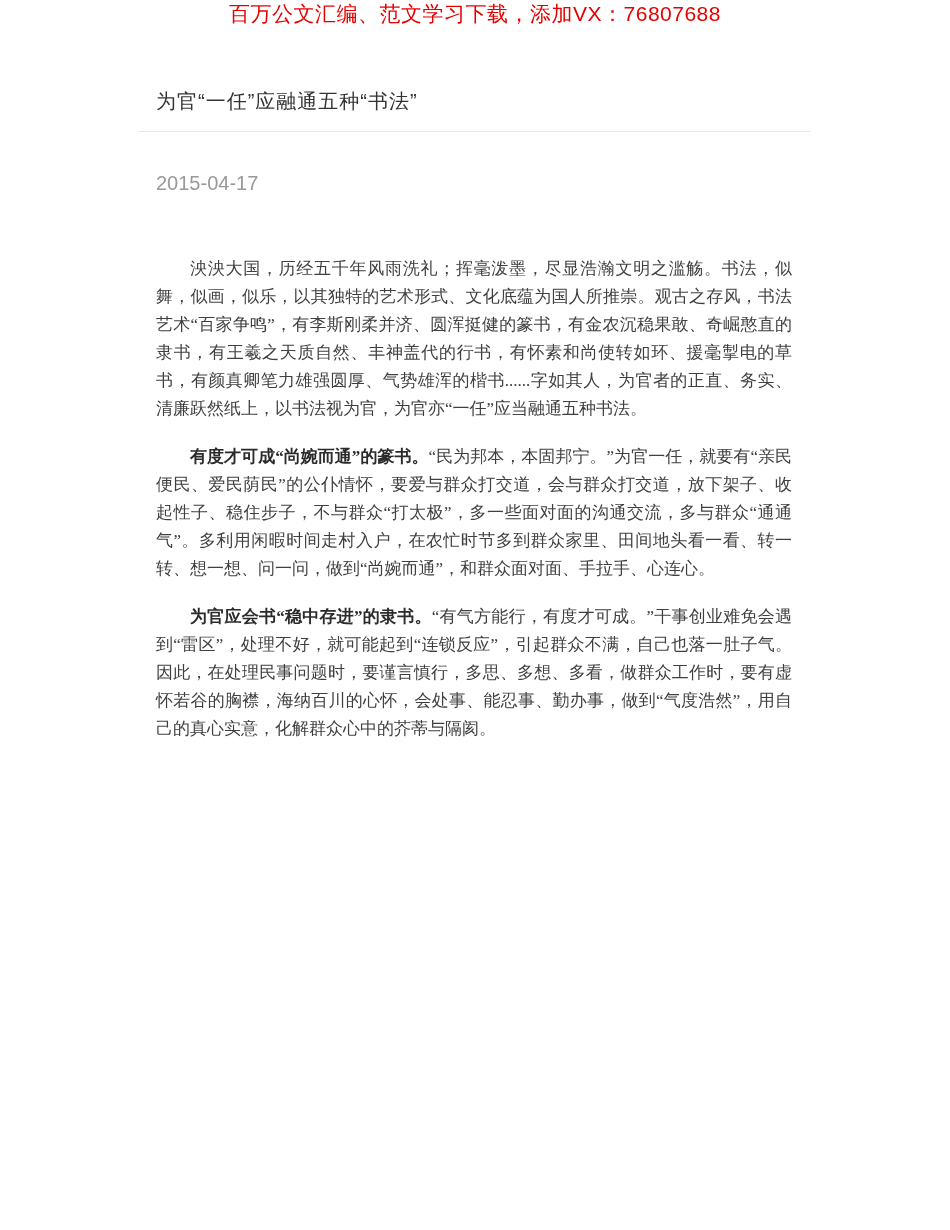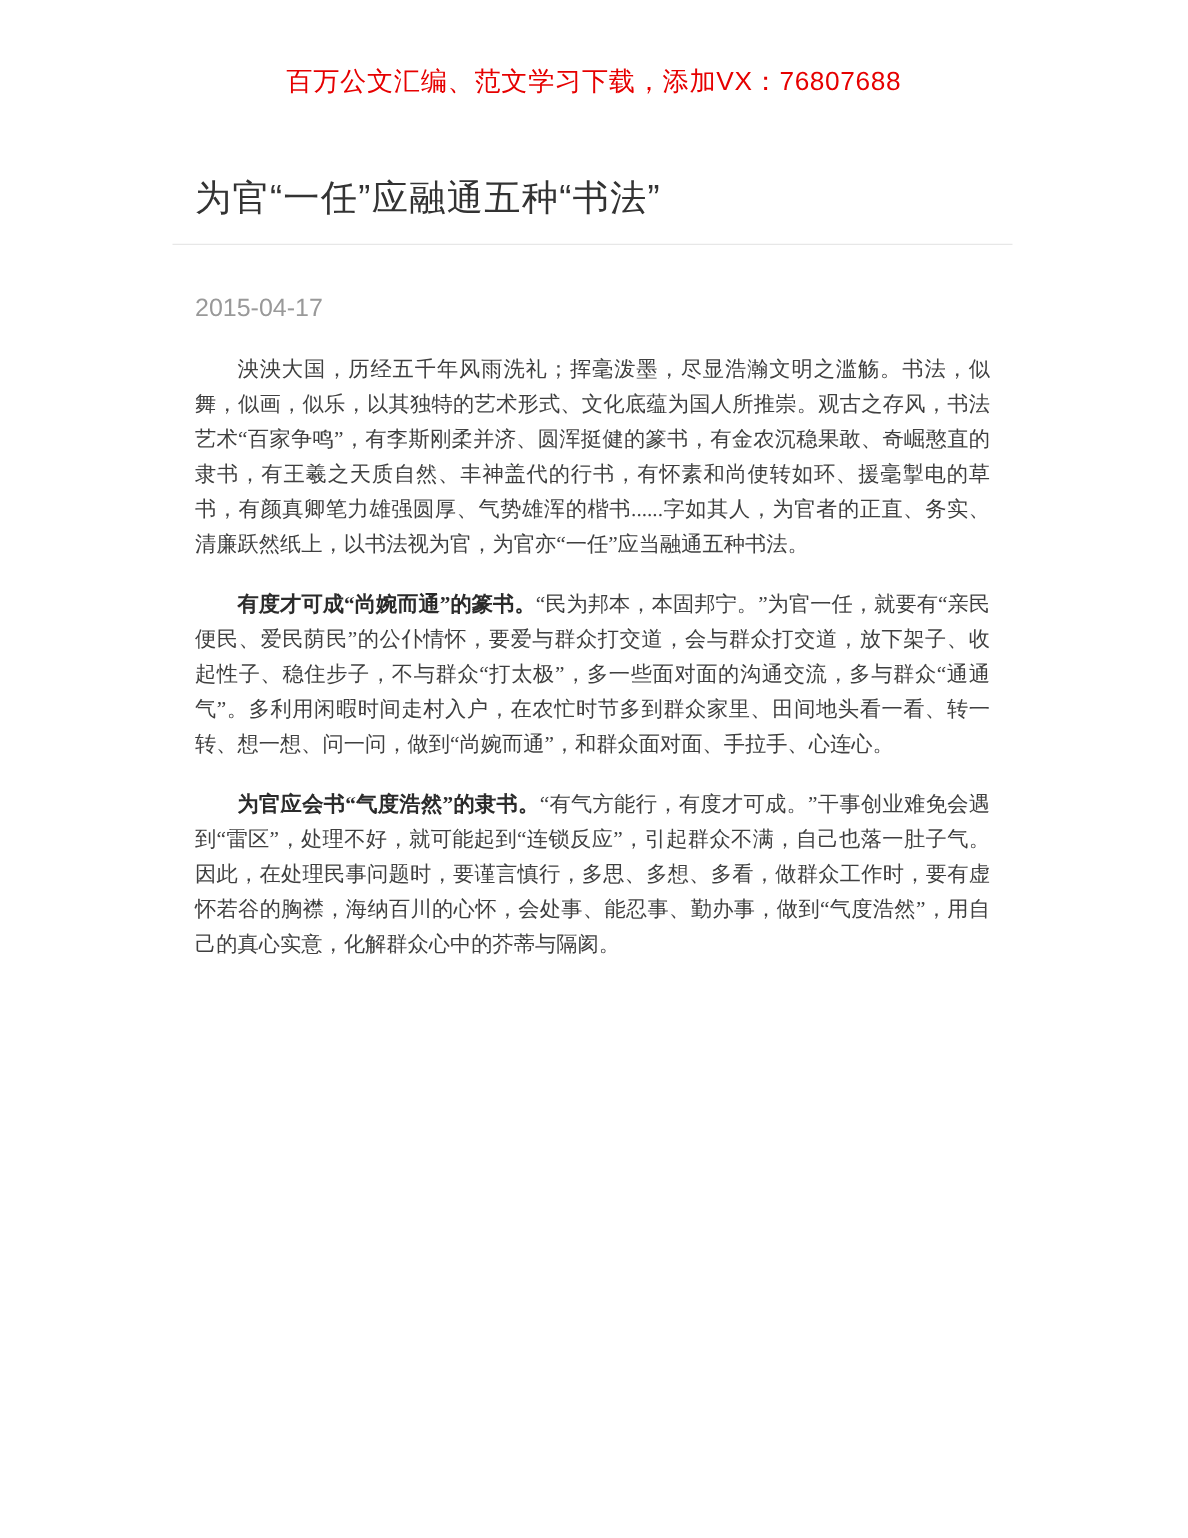--- a/index.html
+++ b/index.html
@@ -5,52 +5,51 @@
   * { box-sizing: border-box; }
   html, body { margin: 0; padding: 0; }
   body {
     width: 950px;
     height: 1230px;
     background: #ffffff;
     overflow: hidden;
     font-family: "Liberation Sans", sans-serif;
   }
   .banner {
-    padding-top: 51px;
     text-align: center;
     font-family: "Liberation Sans", sans-serif;
     font-size: 21px;
     letter-spacing: 0.5px;
     color: var(--banner-red, #e60000);
   }
   .content {
     margin: 60px 0 0 138px;
     width: 672px;
   }
   .title-block {
     border-bottom: 1px solid var(--divider, #e7e7e7);
     padding: 0 18px 16px 18px;
   }
   .title {
     margin: 0;
     font-family: "Liberation Sans", sans-serif;
-    font-size: 29px;
+    font-size: 20px;
     font-weight: 400;
     letter-spacing: 1px;
     color: var(--title, #333333);
   }
   .date {
     margin: 40px 0 10px 0;
     padding: 0 18px;
     font-family: "Liberation Sans", sans-serif;
     font-size: 20px;
     color: var(--date, #999999);
   }
   .article-body {
-    margin-top: 23px;
+    margin-top: 60px;
     padding: 0 18px;
     font-family: "Liberation Serif", "DejaVu Serif", serif;
     font-size: 17px;
     line-height: 28px;
     color: var(--body, #3f3f3f);
     text-align: justify;
   }
   .para {
     margin: 0 0 20px 0;
     text-indent: 2em;
@@ -73,18 +72,18 @@
 
     <div class="title-block">
       <h1 class="title">为官“一任”应融通五种“书法”</h1>
     </div>
 
     <div class="date">2015-04-17</div>
 
     <div class="article-body">
         <p class="para">泱泱大国，历经五千年风雨洗礼；挥毫泼墨，尽显浩瀚文明之滥觞。书法，似舞，似画，似乐，以其独特的艺术形式、文化底蕴为国人所推崇。观古之存风，书法艺术“百家争鸣”，有李斯刚柔并济、圆浑挺健的篆书，有金农沉稳果敢、奇崛憨直的隶书，有王羲之天质自然、丰神盖代的行书，有怀素和尚使转如环、援毫掣电的草书，有颜真卿笔力雄强圆厚、气势雄浑的楷书......字如其人，为官者的正直、务实、清廉跃然纸上，以书法视为官，为官亦“一任”应当融通五种书法。</p>
         <p class="para"><strong>有度才可成“尚婉而通”的篆书。</strong>“民为邦本，本固邦宁。”为官一任，就要有“亲民便民、爱民荫民”的公仆情怀，要爱与群众打交道，会与群众打交道，放下架子、收起性子、稳住步子，不与群众“打太极”，多一些面对面的沟通交流，多与群众“通通气”。多利用闲暇时间走村入户，在农忙时节多到群众家里、田间地头看一看、转一转、想一想、问一问，做到“尚婉而通”，和群众面对面、手拉手、心连心。</p>
-        <p class="para"><strong>为官应会书“气度浩然”的隶书。</strong>“有气方能行，有度才可成。”干事创业难免会遇到“雷区”，处理不好，就可能起到“连锁反应”，引起群众不满，自己也落一肚子气。因此，在处理民事问题时，要谨言慎行，多思、多想、多看，做群众工作时，要有虚怀若谷的胸襟，海纳百川的心怀，会处事、能忍事、勤办事，做到“气度浩然”，用自己的真心实意，化解群众心中的芥蒂与隔阂。</p>
+        <p class="para"><strong>为官应会书“稳中存进”的隶书。</strong>“有气方能行，有度才可成。”干事创业难免会遇到“雷区”，处理不好，就可能起到“连锁反应”，引起群众不满，自己也落一肚子气。因此，在处理民事问题时，要谨言慎行，多思、多想、多看，做群众工作时，要有虚怀若谷的胸襟，海纳百川的心怀，会处事、能忍事、勤办事，做到“气度浩然”，用自己的真心实意，化解群众心中的芥蒂与隔阂。</p>
       </div>
 
   </div>
 
 </div>
 
 </body></html>

